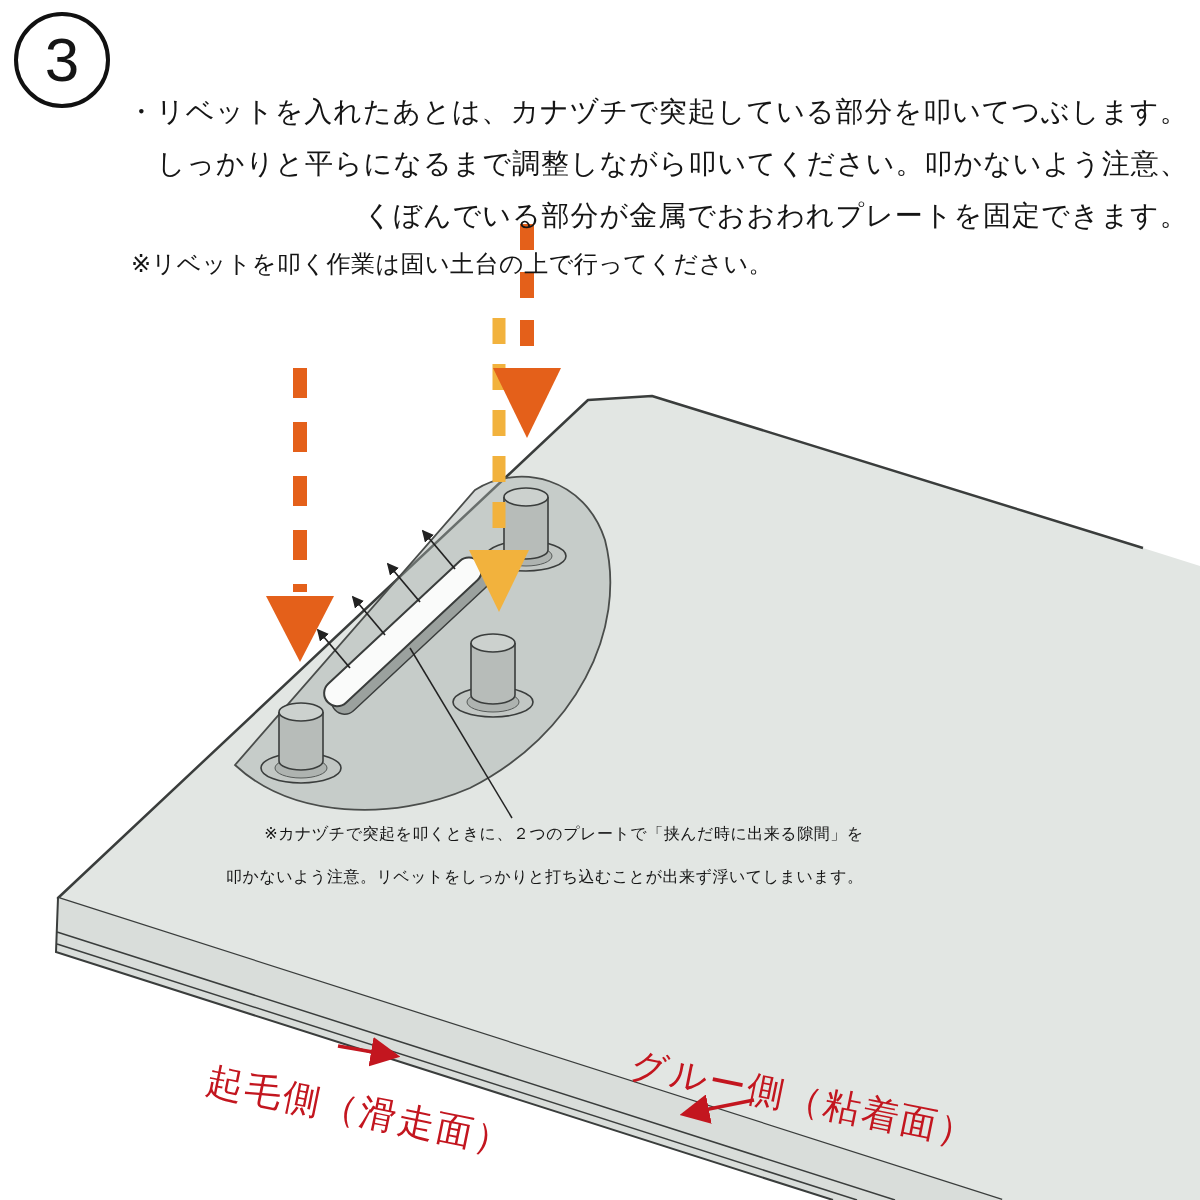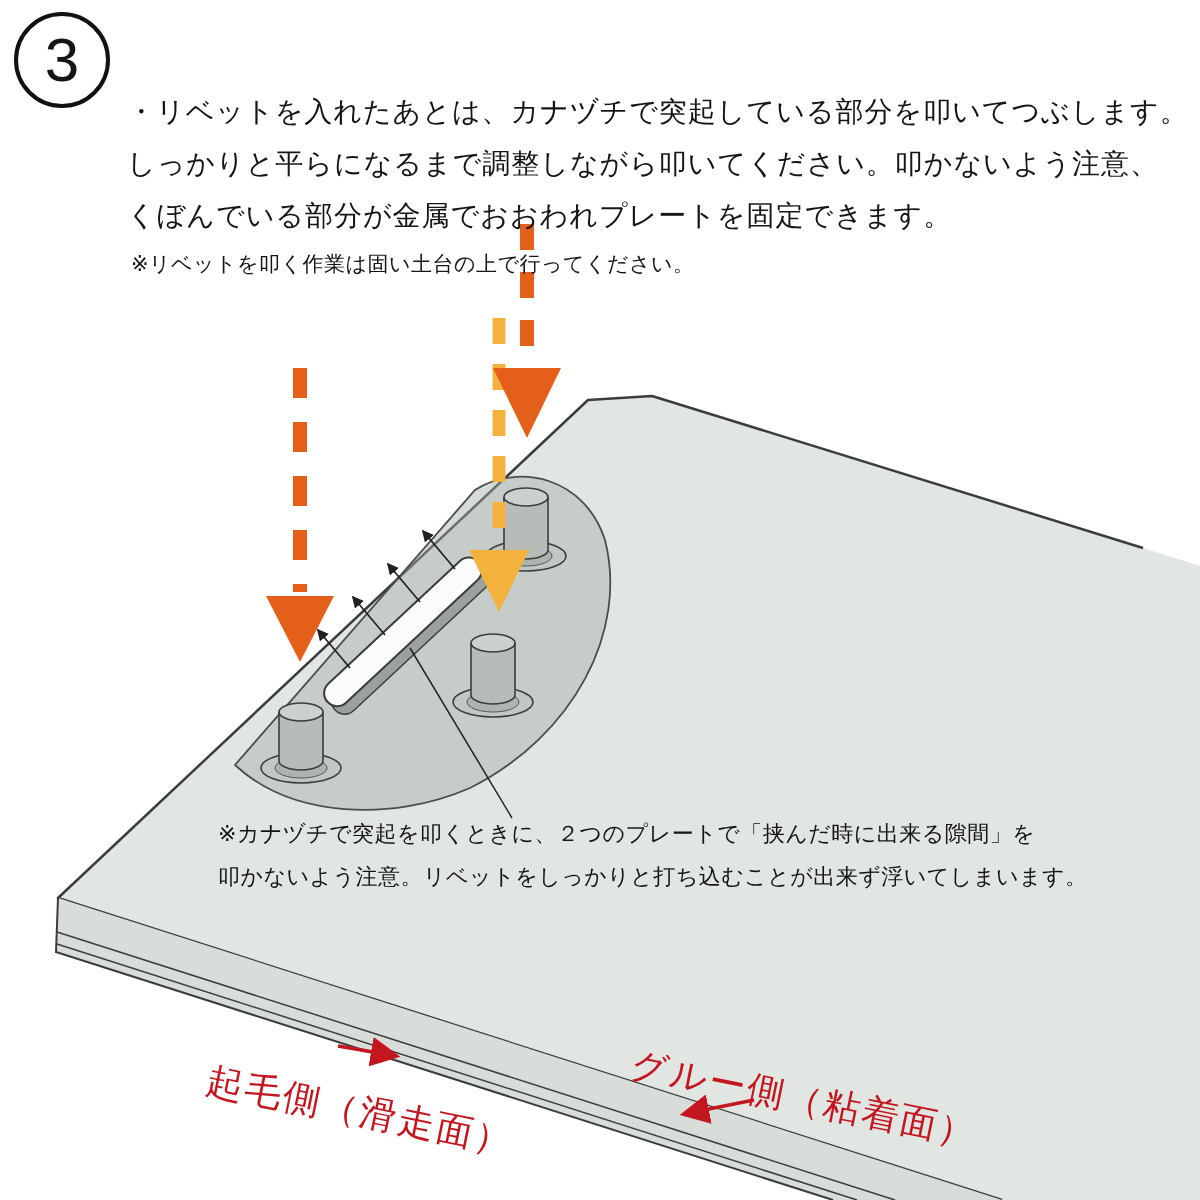--- a/index.html
+++ b/index.html
@@ -14,31 +14,31 @@
     --rivet-top:#ccd1ce;
     --flange:#c2c7c4;
     --text:#151515;
   }
   html,body{margin:0;padding:0;background:#fff;}
   .page{
     position:relative;width:1200px;height:1200px;background:#ffffff;overflow:hidden;
     font-family:"Liberation Sans","DejaVu Sans",sans-serif;color:var(--text);
   }
   .diagram-svg{position:absolute;left:0;top:0;z-index:1;}
-  .txt{position:absolute;z-index:2;}
+  .txt{position:absolute;z-index:2;text-align:right;}
   .badge{
     position:absolute;left:14px;top:12px;width:88px;height:88px;border:4px solid #111;
     border-radius:50%;display:flex;align-items:center;justify-content:center;
     font-size:62px;line-height:1;z-index:2;
   }
   .instructions{left:127px;top:86px;font-size:28px;letter-spacing:1px;}
   .instructions p{margin:0;line-height:52px;white-space:nowrap;}
-  .base-note{left:131px;top:247px;font-size:21px;letter-spacing:0.5px;}
+  .base-note{left:131px;top:247px;font-size:24px;letter-spacing:0.5px;}
   .base-note p{margin:0;line-height:34px;white-space:nowrap;}
-  .caution-note{left:218px;top:812px;font-size:22px;letter-spacing:0.5px;}
+  .caution-note{left:226px;top:812px;font-size:16px;letter-spacing:0.5px;}
   .caution-note p{margin:0;line-height:43px;white-space:nowrap;}
   .side-label{
     position:absolute;z-index:2;color:var(--red);font-size:37px;letter-spacing:2px;
     white-space:nowrap;transform-origin:left top;
   }
   .label-plush{left:212px;top:1056px;transform:rotate(11.5deg);}
   .label-glue{left:636px;top:1040px;transform:rotate(11.5deg);}
 </style>
 </head>
 <body>

